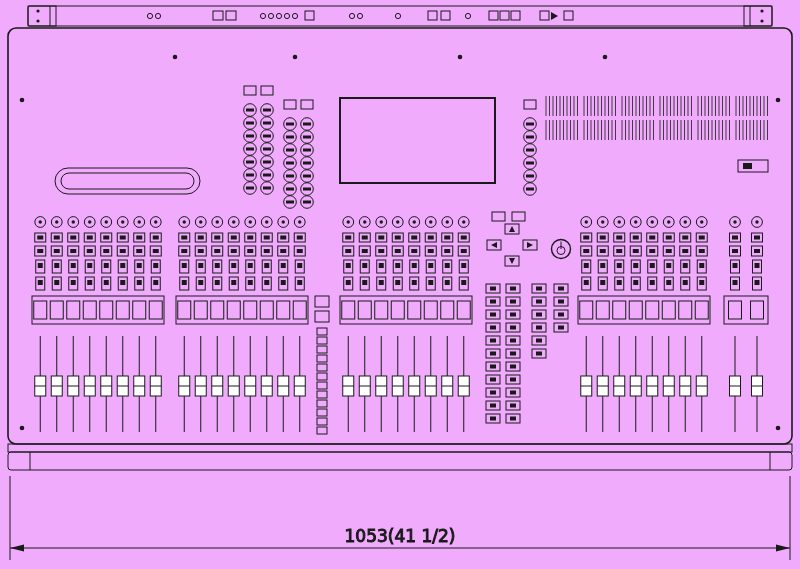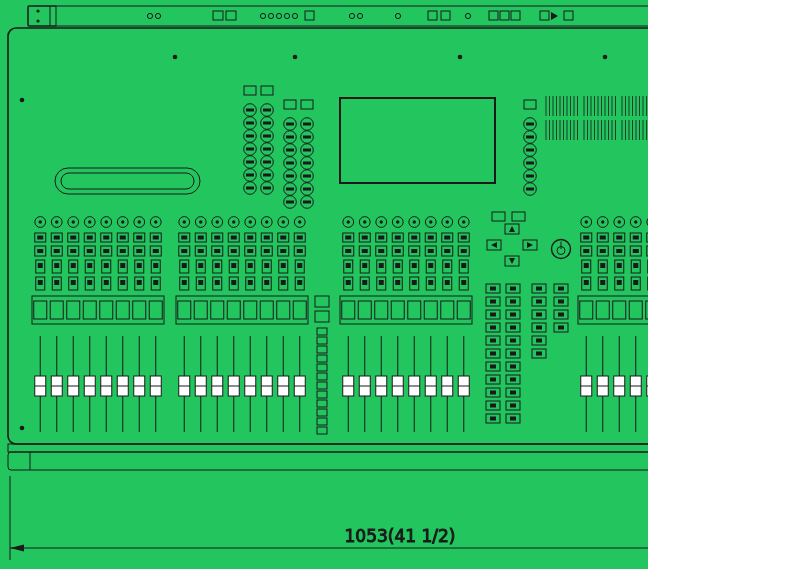--- a/index.html
+++ b/index.html
@@ -1,17 +1,17 @@
 <!DOCTYPE html>
 <html><head>
 <meta charset="utf-8">
 <style>
   html,body{margin:0;padding:0;background:#ffffff;}
   .stage{
-    width:648px;height:569px;background:#22c55e;position:relative;
+    width:800px;height:569px;background:#f0abfc;position:relative;
     font-family:"DejaVu Sans", sans-serif;overflow:hidden;
   }
   svg{display:block;}
   svg text{
     font-family:"DejaVu Sans", sans-serif;
     font-size:17px;
     fill:#1a1a1a;
   }
 </style>
 </head>

